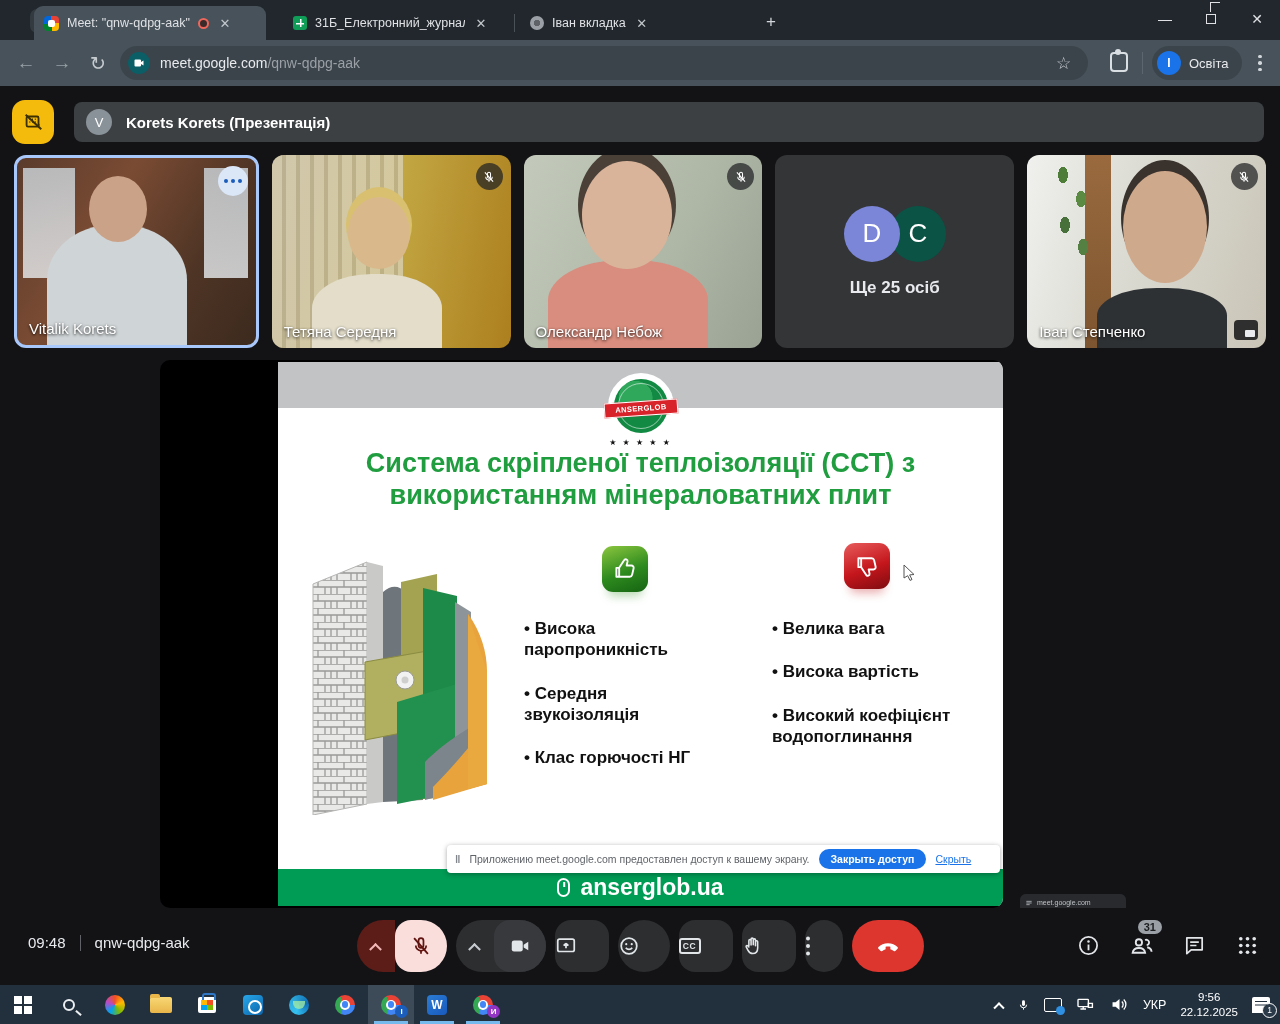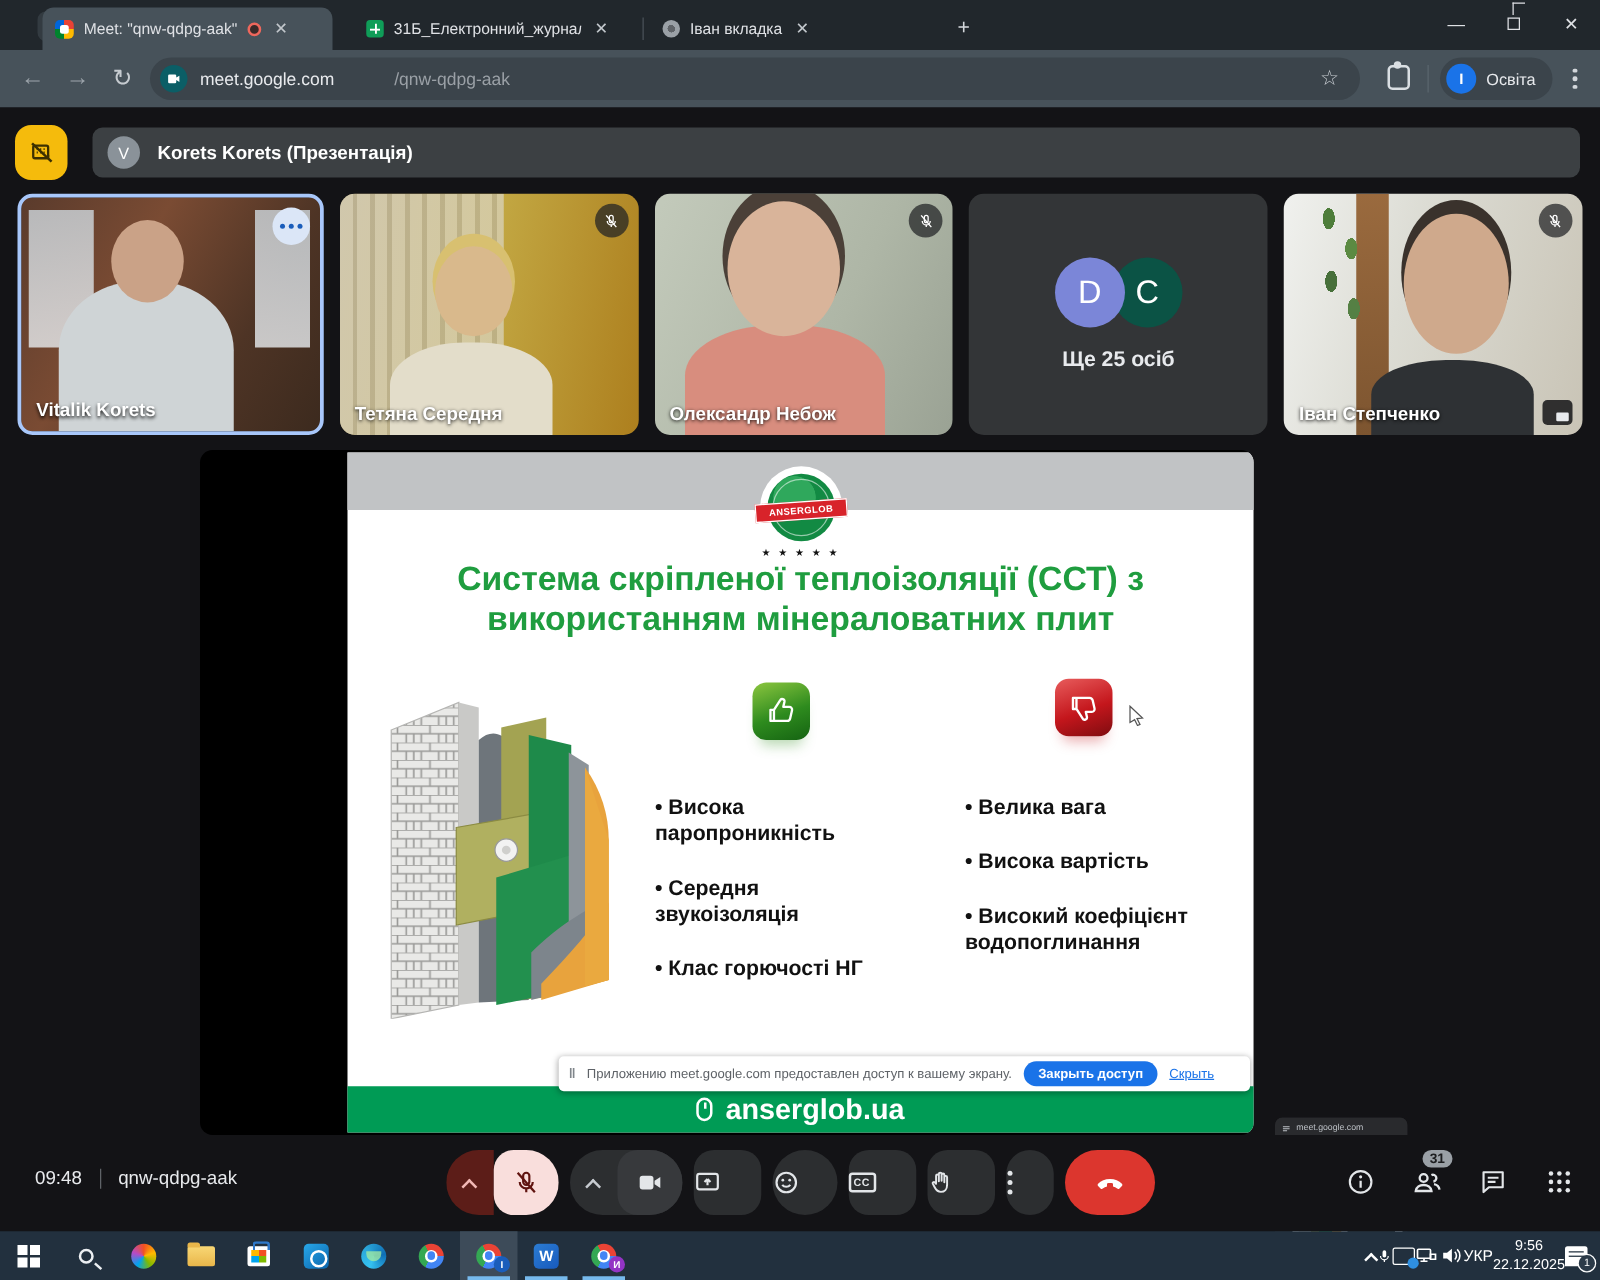--- a/index.html
+++ b/index.html
@@ -27,21 +27,21 @@
   .win-btn { width:46px; height:38px; display:flex; align-items:center; justify-content:center; color:#dfe1e5; font-size:14px; }
   .restore-glyph { width:10px; height:10px; border:1.4px solid #dfe1e5; position:relative; }
   .restore-glyph:before { content:""; position:absolute; left:2px; bottom:2px; width:9px; height:9px; border:1.4px solid #dfe1e5; border-right:0; border-bottom:0; transform:translate(1px,-9px); }
 
   .toolbar { position:absolute; left:0; top:40px; width:1280px; height:46px; background:#47525a; display:flex; align-items:center; }
   .nav-ic { font-size:19px; color:#c6cbd0; width:36px; text-align:center; }
   .nav-ic.lite { color:#9aa2a9; }
   .omnibox { position:absolute; left:120px; top:6px; width:968px; height:34px; background:#3b444b; border-radius:17px; display:flex; align-items:center; padding-left:8px; gap:10px; }
   .omni-badge { width:22px; height:22px; border-radius:50%; background:#0b5e66; display:flex; align-items:center; justify-content:center; }
   .url { font-size:14px; color:#e8eaed; }
-  .url .path { color:#9aa0a6;padding-left:48px; }
+  .url .path { color:#9aa0a6; }
   .star { position:absolute; left:1056px; top:13px; font-size:17px; color:#c6cbd0; }
   .ext-ic { position:absolute; left:1110px; top:12px; width:18px; height:20px; border:2px solid #dadfe3; border-radius:4px; }
   .ext-ic:after { content:""; position:absolute; left:3px; top:-5px; width:6px; height:6px; border-radius:50%; background:#dadfe3; }
   .tb-divider { position:absolute; left:1142px; top:12px; width:1px; height:22px; background:#5b666e; }
   .profile-pill { position:absolute; left:1152px; top:6px; height:34px; border-radius:17px; background:#3b444b; display:flex; align-items:center; gap:8px; padding:0 14px 0 5px; }
   .profile-av { width:24px; height:24px; border-radius:50%; background:#1a73e8; color:#fff; font-size:12px; font-weight:bold; display:flex; align-items:center; justify-content:center; }
   .profile-name { font-size:13px; color:#e8eaed; }
   .kebab { position:absolute; left:1253px; top:12px; width:14px; height:22px; display:flex; flex-direction:column; align-items:center; justify-content:center; gap:3px; }
   .kebab i { width:3.5px; height:3.5px; border-radius:50%; background:#d3d7db; }
 
@@ -49,21 +49,21 @@
   .meet { position:absolute; left:0; top:86px; width:1280px; height:899px; background:#131316; }
 
   .effects-btn { position:absolute; left:12px; top:14px; width:42px; height:44px; border-radius:13px; background:#f5bb0c; display:flex; align-items:center; justify-content:center; }
   .banner { position:absolute; left:74px; top:16px; width:1190px; height:40px; background:#3c4043; border-radius:8px; display:flex; align-items:center; gap:14px; padding-left:12px; }
   .banner-av { width:26px; height:26px; border-radius:50%; background:#8a9299; color:#fff; font-size:13px; display:flex; align-items:center; justify-content:center; }
   .banner-title { font-size:15px; font-weight:bold; color:#fff; }
 
   .tiles { position:absolute; left:14px; top:69px; width:1252px; height:193px; display:flex; gap:13px; }
   .tile { flex:1; border-radius:12px; background:#3c4043; position:relative; overflow:hidden; }
   .tile.speaking { border:3px solid #a8c7fa; }
-  .tile-name { position:absolute; left:12px; bottom:8px; font-size:15px; color:#fff; text-shadow:0 1px 3px rgba(0,0,0,.9); white-space:nowrap;font-weight:bold; }
+  .tile-name { position:absolute; left:12px; bottom:8px; font-size:15px; color:#fff; text-shadow:0 1px 3px rgba(0,0,0,.9); white-space:nowrap; }
   .mic-badge { position:absolute; right:8px; top:8px; width:27px; height:27px; border-radius:50%; background:rgba(32,33,36,.72); display:flex; align-items:center; justify-content:center; }
   .mic-badge.brown { background:rgba(146,64,14,.9); }
   .menu-badge { position:absolute; right:8px; top:8px; width:30px; height:30px; border-radius:50%; background:#dbe6f7; display:flex; align-items:center; justify-content:center; gap:3px; }
   .menu-badge i { width:4px; height:4px; border-radius:50%; background:#1a5dbb; }
   .pip-badge { position:absolute; right:8px; bottom:8px; width:24px; height:20px; border-radius:4px; background:rgba(20,20,22,.85); }
   .pip-badge:after { content:""; position:absolute; right:3px; bottom:3px; width:10px; height:7px; background:#e8eaed; border-radius:1px; }
   .person { position:absolute; border-radius:46% 46% 0 0; }
   .head { position:absolute; border-radius:50%; }
   .avatar-lg { position:absolute; left:50%; top:44px; transform:translateX(-50%); width:66px; height:66px; border-radius:50%;
       background:radial-gradient(circle at 50% 38%, #e8c49a 0 46%, #b2926e 47% 72%, #6b7880 73%); }
@@ -97,21 +97,21 @@
   .logo-circle { width:62px; height:62px; margin:0 auto; border-radius:50%; background:#fff; box-shadow:0 0 0 2px #fff; position:relative; }
   .globe { position:absolute; inset:4px; border-radius:50%; background:radial-gradient(circle at 40% 35%, #2fa85c 0 35%, #128a43 36% 100%); }
   .globe:after { content:""; position:absolute; inset:4px; border-radius:50%; border:1px solid rgba(255,255,255,.55); }
   .ribbon { position:absolute; left:-6px; top:26px; width:74px; height:15px; background:#d8232a; transform:rotate(-4deg); color:#fff; font-size:7.5px; font-weight:bold; letter-spacing:.4px; display:flex; align-items:center; justify-content:center; border:1px solid #fff; }
   .stars { font-size:8px; color:#111; letter-spacing:2px; margin-top:1px; }
   .slide-title { position:absolute; left:40px; top:86px; width:645px; text-align:center; font-size:27px; line-height:1.18; font-weight:bold; color:#1f9d3f; }
 
   .thumb { position:absolute; width:46px; height:46px; border-radius:11px; display:flex; align-items:center; justify-content:center; }
   .thumb.up { left:324px; top:184px; background:linear-gradient(160deg,#8cc63f 0%,#2e8b1e 55%,#156312 100%); box-shadow:0 10px 10px -6px rgba(46,139,30,.35); }
   .thumb.down { left:566px; top:181px; background:linear-gradient(160deg,#e85c5c 0%,#c4161c 55%,#7e0c10 100%); box-shadow:0 10px 10px -6px rgba(196,22,28,.35); }
-  .bullets { position:absolute; font-size:17px; font-weight:bold; color:#111; line-height:1.25;margin-top:17px; }
+  .bullets { position:absolute; font-size:17px; font-weight:bold; color:#111; line-height:1.25; }
   .bullets.left { left:246px; top:256px; width:185px; }
   .bullets.right { left:494px; top:256px; width:210px; }
   .bullets div { margin-bottom:22px; }
   .cursor { position:absolute; left:625px; top:202px; }
 
   
   .wall { position:absolute; left:27px; top:190px; width:192px; height:263px; }
 
   
   .share-note { position:absolute; left:169px; top:483px; width:553px; height:28px; background:#fff; border-radius:4px; box-shadow:0 1px 5px rgba(0,0,0,.35); display:flex; align-items:center; gap:9px; padding:0 8px; z-index:3; }
@@ -177,21 +177,21 @@
   .outlook:after { content:""; position:absolute; left:5px; top:5px; width:10px; height:10px; border:2.4px solid #fff; border-radius:50%; }
   .edge { width:20px; height:20px; border-radius:50%; background:conic-gradient(from 200deg,#35c1f1,#2aa5d8,#0f6fb5,#35c1f1); position:relative; }
   .edge:after { content:""; position:absolute; left:4px; top:6px; width:12px; height:8px; border-radius:0 0 10px 10px; background:#9ee8a5; opacity:.8; }
   .chrome-ic { width:20px; height:20px; border-radius:50%; background:conic-gradient(from -30deg,#ea4335 0 33%,#4285f4 33% 66%,#34a853 66% 100%); position:relative; }
   .chrome-ic u { position:absolute; left:5px; top:5px; width:10px; height:10px; border-radius:50%; background:#fff; }
   .chrome-ic u:after { content:""; position:absolute; left:1.6px; top:1.6px; width:6.8px; height:6.8px; border-radius:50%; background:#4285f4; }
   .mini-badge { position:absolute; right:6px; bottom:6px; width:13px; height:13px; border-radius:50%; color:#fff; font-size:8px; font-weight:bold; display:flex; align-items:center; justify-content:center; }
   .mini-badge.blue { background:#1a5dbb; }
   .mini-badge.purple { background:#9334c4; }
   .word { width:20px; height:20px; border-radius:4px; background:linear-gradient(140deg,#2b7cd3,#185abd); color:#fff; font-size:12px; font-weight:bold; display:flex; align-items:center; justify-content:center; }
-  .tray { position:absolute; right:0; top:0; height:39px; display:flex; align-items:center; padding-right:10px; color:#fff; }
+  .tray { position:absolute; right:0; top:0; height:39px; display:flex; align-items:center; gap:14px; padding-right:10px; color:#fff; }
   .tray .chv-up { width:8px; height:8px; border-left:2px solid #fff; border-top:2px solid #fff; transform:rotate(45deg) translate(2px,2px); }
   .lang { font-size:12.5px; }
   .clock { font-size:11.5px; line-height:1.25; text-align:center; }
   .notif { width:18px; height:16px; background:#fff; border-radius:2px 2px 2px 0; position:relative; }
   .notif:after { content:""; position:absolute; left:3px; top:4px; width:12px; height:1.8px; background:#22303e; box-shadow:0 3.5px 0 #22303e; }
   .notif .nb { position:absolute; right:-7px; bottom:-5px; width:15px; height:15px; border-radius:50%; background:#2b3a48; border:1.5px solid #fff; color:#fff; font-size:8.5px; display:flex; align-items:center; justify-content:center; }
   .cast { width:18px; height:14px; border:1.8px solid #fff; border-radius:2px; position:relative; }
   .cast:after { content:""; position:absolute; right:-4px; bottom:-4px; width:9px; height:9px; border-radius:50%; background:#2f8fe0; }
 </style>
 </head>

